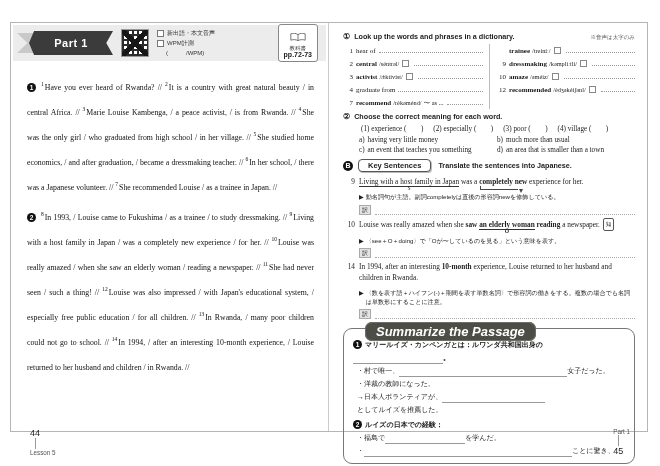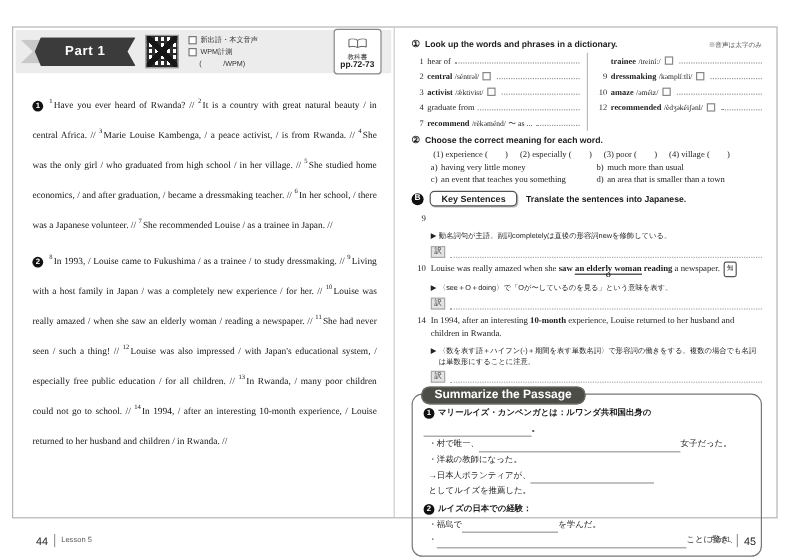--- a/index.html
+++ b/index.html
@@ -81,29 +81,29 @@
   .aru::before{content:"";position:absolute;right:4px;bottom:-7px;border-left:2.5px solid transparent;border-right:2.5px solid transparent;border-top:4px solid #444;}
   .kstag{display:inline-block;border:1px solid #555;border-radius:2px;font-family:"Liberation Sans",sans-serif;font-size:5.5px;padding:0 2px;margin-left:3px;vertical-align:1px;}
   .ksnote{display:flex;gap:2px;font-size:6.1px;color:#222;margin:0 0 2px 16px;line-height:8.5px;}
   .notemark{flex:0 0 auto;}
   .kstrans{display:flex;align-items:flex-end;margin:0 0 3px 16px;height:11px;}
   .translabel{background:#e3e3e3;border:1px solid #aaa;font-size:6px;padding:0 2px;line-height:8px;flex:0 0 auto;}
   .transline{flex:1;border-bottom:1px dotted #aaa;height:9px;margin-left:4px;}
 
   
   .sumbox{position:relative;border:1.3px solid #777;border-radius:9px;margin-top:9px;padding:9px 9px 4px 9px;}
-  .sumtab{position:absolute;top:-7px;left:7px;background:var(--tab);color:#fff;font-weight:bold;font-size:10px;padding:2px 11px;border-radius:7px;box-shadow:inset 0 0 0 1px #6e6e68;}
+  .sumtab{position:absolute;top:-7px;left:21px;background:var(--tab);color:#fff;font-weight:bold;font-style:italic;font-size:13px;padding:2px 11px;border-radius:7px;box-shadow:inset 0 0 0 1px #6e6e68;}
   .sumitem{margin-bottom:2px;}
   .sumhead{font-size:7px;font-weight:bold;line-height:13px;display:flex;align-items:baseline;flex-wrap:wrap;}
   .scirc{display:inline-block;width:9px;height:9px;border-radius:50%;background:#111;color:#fff;font-size:6.5px;font-weight:bold;text-align:center;line-height:9px;margin-right:3px;align-self:center;flex:0 0 auto;}
   .sumline{font-size:7px;line-height:13px;display:flex;align-items:baseline;flex-wrap:wrap;}
   .blank{display:inline-block;border-bottom:1px solid #999;height:9px;align-self:flex-end;}
 
   
-  .footL,.footR{position:absolute;bottom:10px;display:flex;align-items:center;}
+  .footL,.footR{position:absolute;bottom:10px;display:flex;align-items:flex-start;flex-direction:column;}
   .footL{left:30px;}
   .footR{right:30px;}
   .pn{font-size:9px;color:#222;}
   .fl{font-size:6.3px;color:#555;}
   .fdiv{display:inline-block;width:1px;height:11px;background:#999;margin:0 5px;}
 </style>
 </head>
 <body>
 
 <div class="canvas">
@@ -244,20 +244,21 @@
 
       <div class="sechead ks">
         <span class="circ">B</span>
         <span class="boxlabel">Key Sentences</span>
         <span class="ksinstr">Translate the sentences into Japanese.</span>
       </div>
       <div id="kslist">
           <div class="ksitem">
             <div class="kssent">
               <span class="ksnum">9</span>
+              <span class="kstext"><span class="uu hasLab">Living with a host family in Japan<span class="lab">S</span></span><span> was a </span><span class="bb aru">completely new</span><span> experience for her.</span></span>
             </div>
             <div class="ksnote">
               <span class="notemark">▶</span>
               <span>動名詞句が主語。副詞completelyは直後の形容詞newを修飾している。</span>
             </div>
             <div class="kstrans">
               <span class="translabel">訳</span>
               <span class="transline"></span>
             </div>
           </div>

